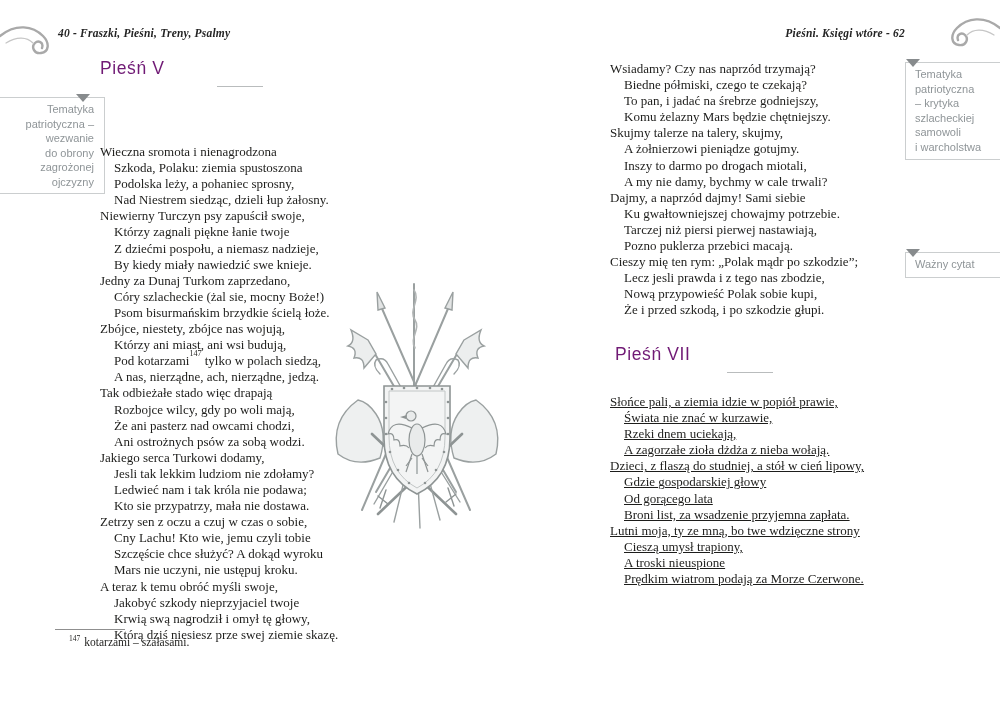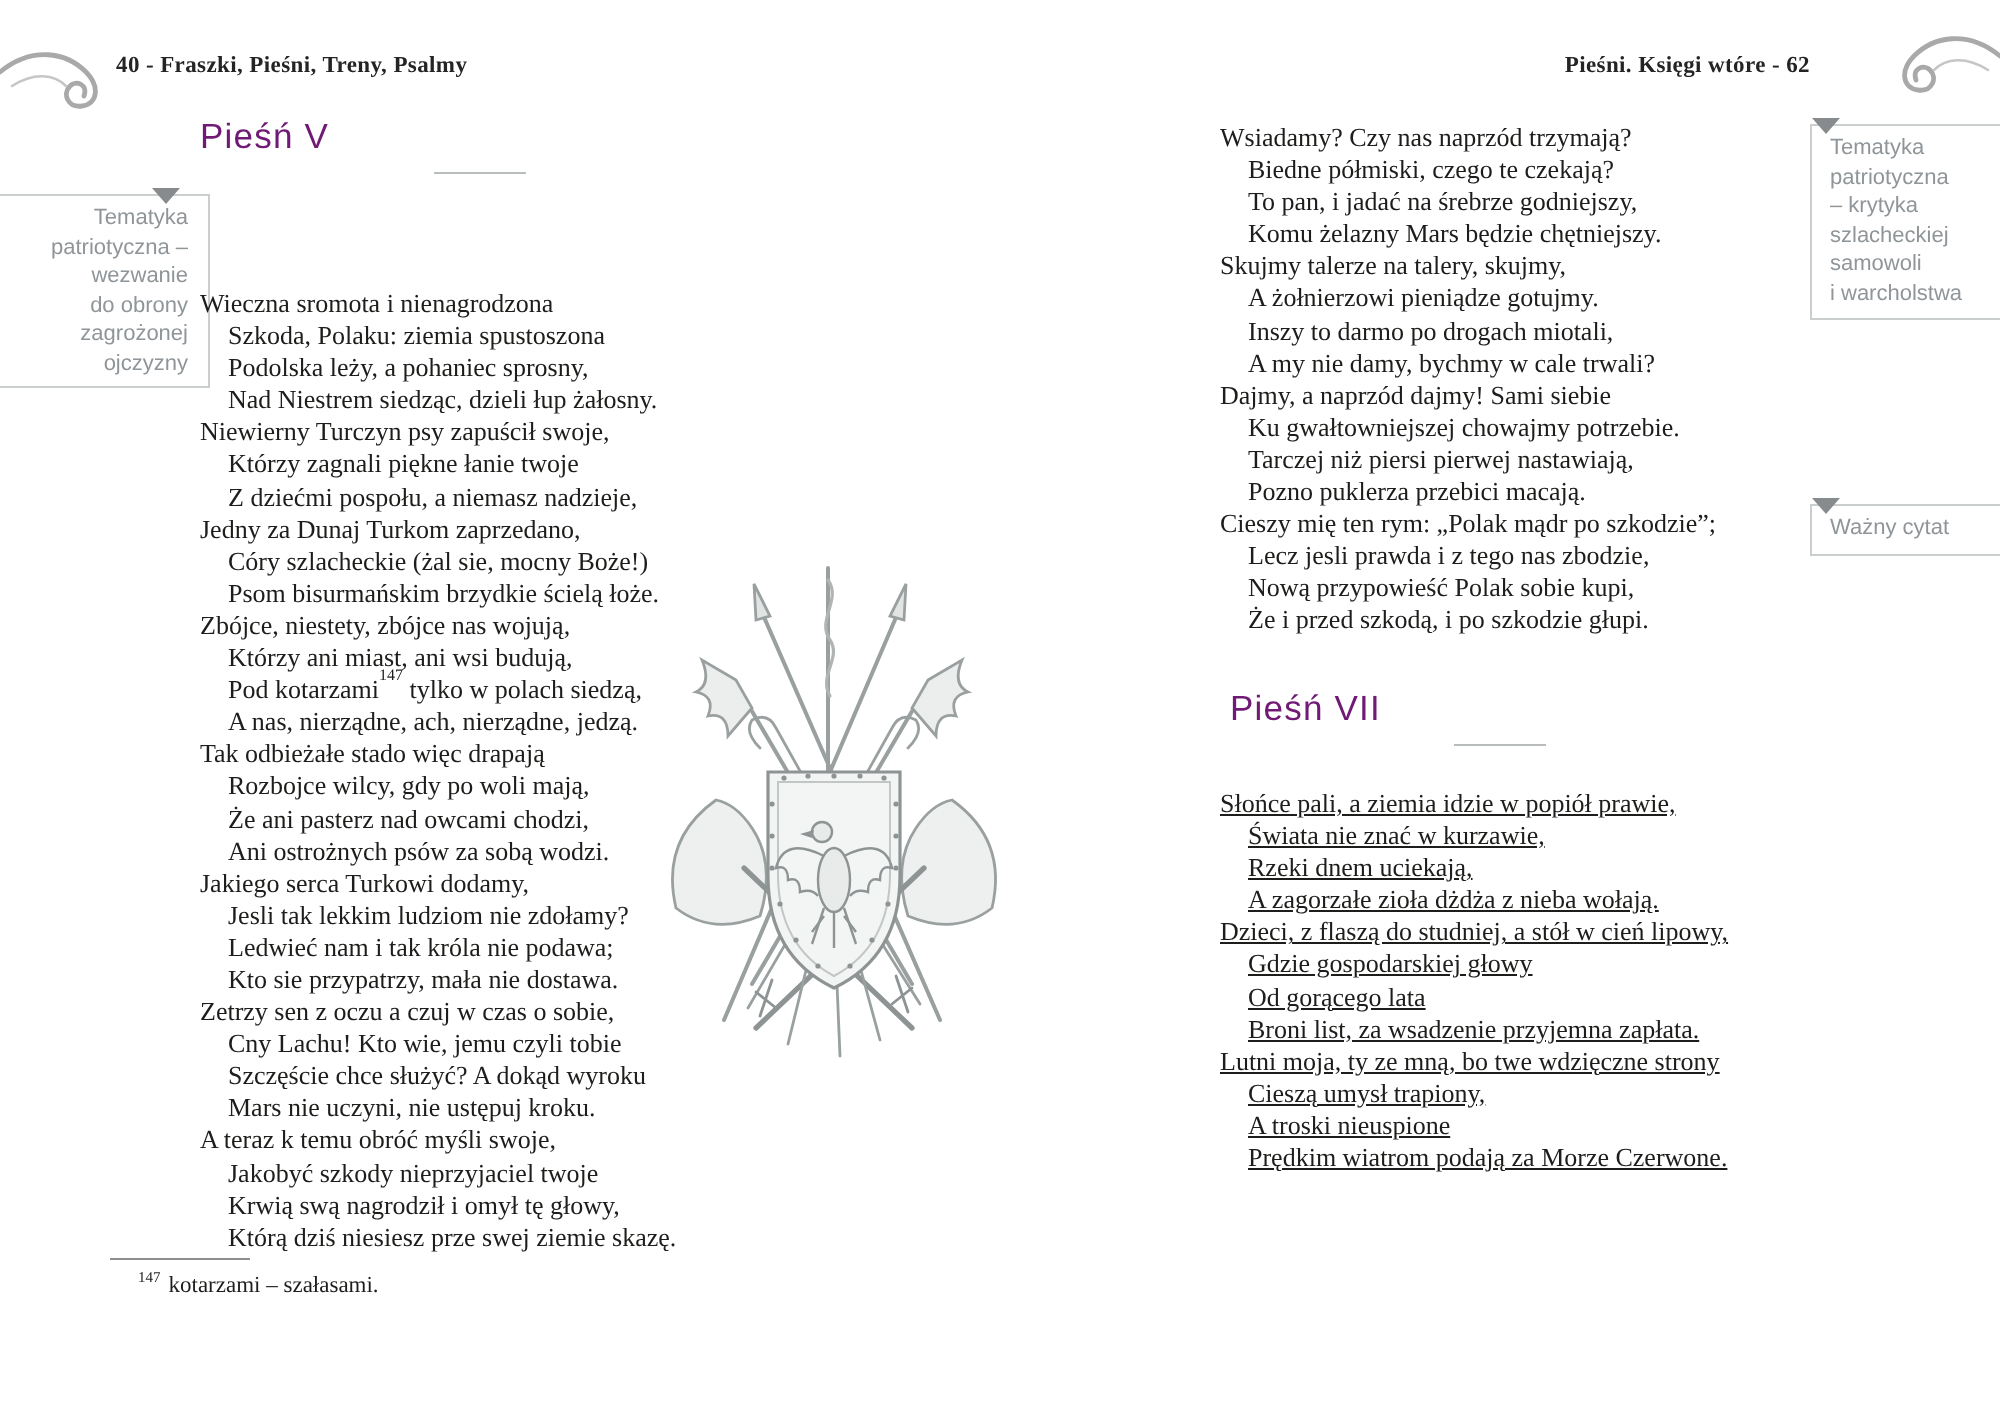--- a/index.html
+++ b/index.html
@@ -1,20 +1,20 @@
 <!DOCTYPE html>
 <html><head>
 <meta charset="utf-8">
 <style>
   html,body{margin:0;padding:0;background:#ffffff;}
   .page{position:relative;width:1000px;height:707px;background:#fff;overflow:hidden;
         font-family:"Liberation Serif",serif;color:#1d1d1b;}
 
   .running-head{position:absolute;top:27px;font-family:"Liberation Serif",serif;
-    font-weight:bold;font-size:11.5px;color:#242424;letter-spacing:.2px;white-space:nowrap;}
+    font-style:italic;font-weight:bold;font-size:11.5px;color:#242424;letter-spacing:.2px;white-space:nowrap;}
   .rh-left{left:58px;}
   .rh-right{right:95px;}
 
   .flourish{position:absolute;}
   .flourish svg{display:block;}
   .fl-left{left:0;top:16px;}
   .fl-right{right:0;top:8px;transform:scaleX(-1);}
 
   .song-title{position:absolute;text-align:left;font-family:"Liberation Sans",sans-serif;
     font-weight:300;font-size:17.5px;color:#701a75;letter-spacing:.6px;}
@@ -88,20 +88,21 @@
   <div class="mn-tri tri-left"></div>
 
   <div class="poem poem-left">
       <div class="line">Wieczna sromota i nienagrodzona</div>
       <div class="line indent">Szkoda, Polaku: ziemia spustoszona</div>
       <div class="line indent">Podolska leży, a pohaniec sprosny,</div>
       <div class="line indent">Nad Niestrem siedząc, dzieli łup żałosny.</div>
       <div class="line">Niewierny Turczyn psy zapuścił swoje,</div>
       <div class="line indent">Którzy zagnali piękne łanie twoje</div>
       <div class="line indent">Z dziećmi pospołu, a niemasz nadzieje,</div>
+      <div class="line indent">By kiedy miały nawiedzić swe knieje.</div>
       <div class="line">Jedny za Dunaj Turkom zaprzedano,</div>
       <div class="line indent">Córy szlacheckie (żal sie, mocny Boże!)</div>
       <div class="line indent">Psom bisurmańskim brzydkie ścielą łoże.</div>
       <div class="line">Zbójce, niestety, zbójce nas wojują,</div>
       <div class="line indent">Którzy ani miast, ani wsi budują,</div>
       <div class="line indent">Pod kotarzami<sup>147</sup> tylko w polach siedzą,</div>
       <div class="line indent">A nas, nierządne, ach, nierządne, jedzą.</div>
       <div class="line">Tak odbieżałe stado więc drapają</div>
       <div class="line indent">Rozbojce wilcy, gdy po woli mają,</div>
       <div class="line indent">Że ani pasterz nad owcami chodzi,</div>

